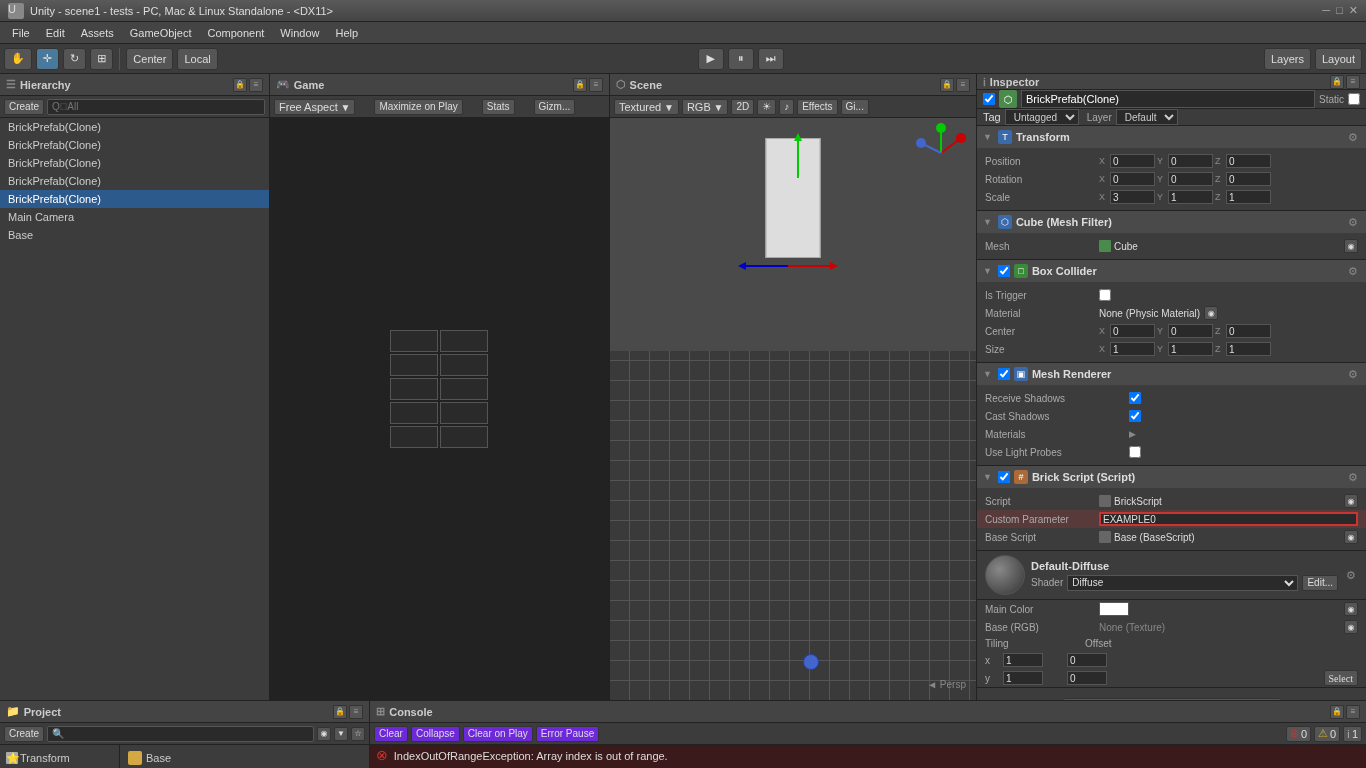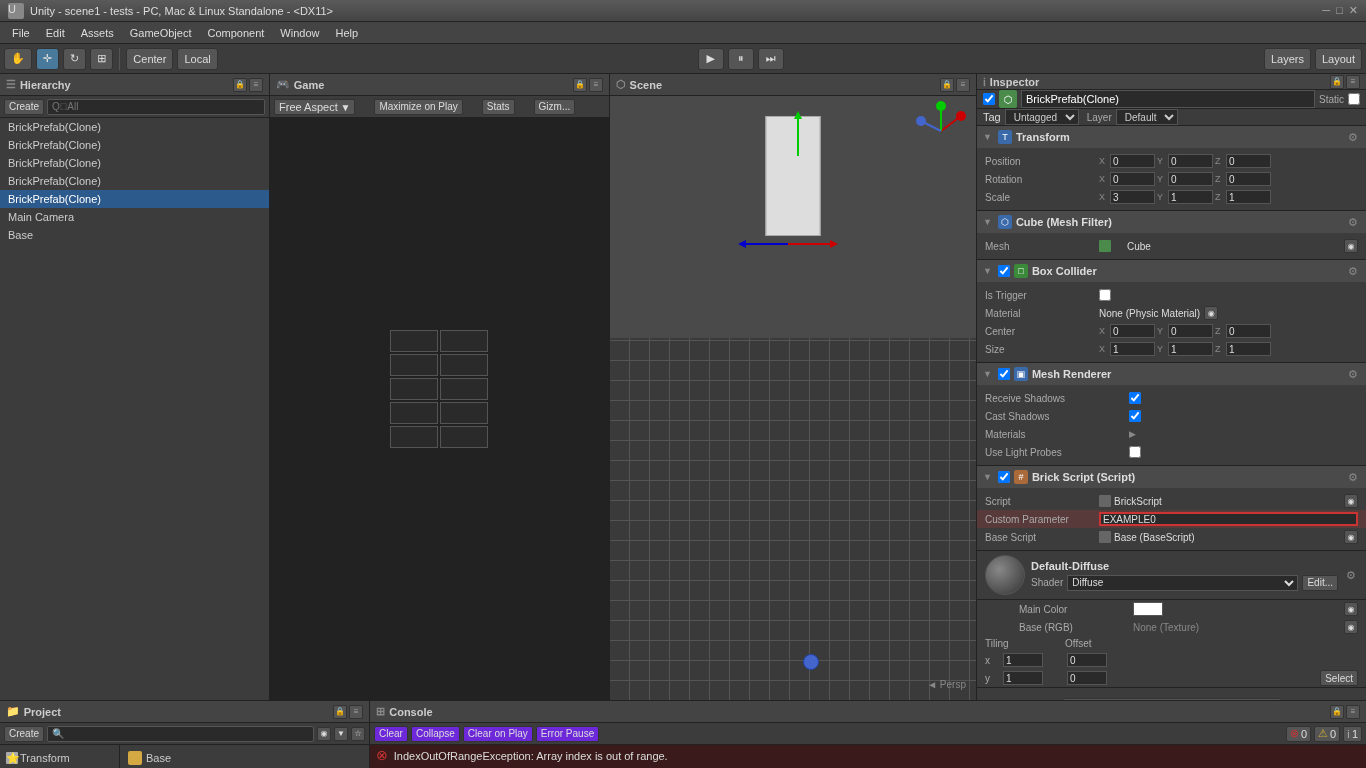--- a/index.html
+++ b/index.html
@@ -324,21 +324,21 @@
       background: #2a2a2a;
       border: 1px solid #555;
       color: #ddd;
       padding: 0 2px;
       font-size: 10px;
     }
     .checkbox { width: 12px; height: 12px; cursor: pointer; }
     .mesh-ref {
       display: flex;
       align-items: center;
-      gap: 16px;
+      gap: 3px;
       flex: 1;
     }
     .mesh-icon { width: 12px; height: 12px; background: #4a8a4a; border-radius: 1px; display:inline-block; }
     .mesh-name { color: #ddd; font-size: 10px; }
     .dot-btn { width: 14px; height: 14px; background: #555; border: 1px solid #333; border-radius: 2px; cursor: pointer; display:flex; align-items:center; justify-content:center; font-size:8px; color:#ddd; }
     .script-ref {
       display: flex;
       align-items: center;
       gap: 3px;
       flex: 1;
@@ -390,21 +390,21 @@
     .edit-btn {
       height: 16px;
       background: #555;
       border: 1px solid #333;
       border-radius: 2px;
       color: #ddd;
       padding: 0 4px;
       cursor: pointer;
       font-size: 10px;
     }
-    .mat-props { padding: 0 8px; margin-left: 34px; }
+    .mat-props { padding: 0 8px; }
     .mat-prop-row {
       height: 18px;
       display: flex;
       align-items: center;
       gap: 4px;
     }
     .color-preview { width: 30px; height: 14px; background: #fff; border: 1px solid #555; }
     .texture-ref {
       display: flex;
       align-items: center;
@@ -729,20 +729,33 @@
 
       <div class="scene-view">
         <div class="panel-header">
           <span style="color:#888;">⬡</span>
           <span>Scene</span>
           <div class="panel-controls">
             <div class="panel-ctrl-btn">🔒</div>
             <div class="panel-ctrl-btn">≡</div>
           </div>
         </div>
+        <div class="scene-toolbar">
+          <button class="panel-toolbar-btn">
+            <span>Textured</span> ▼
+          </button>
+          <button class="panel-toolbar-btn">
+            <span>RGB</span> ▼
+          </button>
+          <button class="panel-toolbar-btn">2D</button>
+          <button class="panel-toolbar-btn">☀</button>
+          <button class="panel-toolbar-btn">♪</button>
+          <button class="panel-toolbar-btn">Effects</button>
+          <button class="panel-toolbar-btn">Gi...</button>
+        </div>
         <div class="scene-canvas">
 
           <div class="scene-grid"></div>
 
           <div style="position:absolute; top:20px; left:50%; transform:translateX(-50%); width:55px; height:120px; background:#ddd; border:1px solid #aaa;"></div>
 
           <svg style="position:absolute; top:15px; left:calc(50% - 5px);" width="20" height="50">
             <line x1="10" y1="45" x2="10" y2="5" stroke="#00cc00" stroke-width="2"></line>
             <polygon points="10,0 6,8 14,8" fill="#00cc00"></polygon>
           </svg>
@@ -1034,34 +1047,34 @@
         <div class="mat-prop-row">
           <span style="color:#aaa; font-size:10px; width:110px;">Base (RGB)</span>
           <div class="texture-ref">
             <span class="texture-name">None
 (Texture)</span>
           </div>
           <div class="dot-btn">◉</div>
         </div>
       </div>
       <div class="tiling-section">
-        <div style="display:flex; padding:2px 0;">
+        <div style="display:flex; gap:20px; padding:2px 0;">
           <span style="color:#aaa; font-size:10px; width:40px;">Tiling</span>
           <span style="color:#aaa; font-size:10px; margin-left:40px;">Offset</span>
         </div>
         <div class="tiling-row">
           <span class="tiling-label">x</span>
           <input class="tiling-input" value="1" style="">
           <input class="tiling-input" style="margin-left: 20px;" value="0">
         </div>
         <div class="tiling-row">
           <span class="tiling-label">y</span>
           <input class="tiling-input" value="1" style="">
           <input class="tiling-input" style="margin-left: 20px;" value="0">
-          <button class="select-btn" style="margin-left:auto;">Select</button>
+          <button class="select-btn" style="margin-left:auto;font-family:Liberation Serif, serif;">Select</button>
         </div>
       </div>
     </div>
 
     <div class="add-component-row">
       <button class="add-component-btn">Add Component</button>
     </div>
   </div>
 </div>
 

